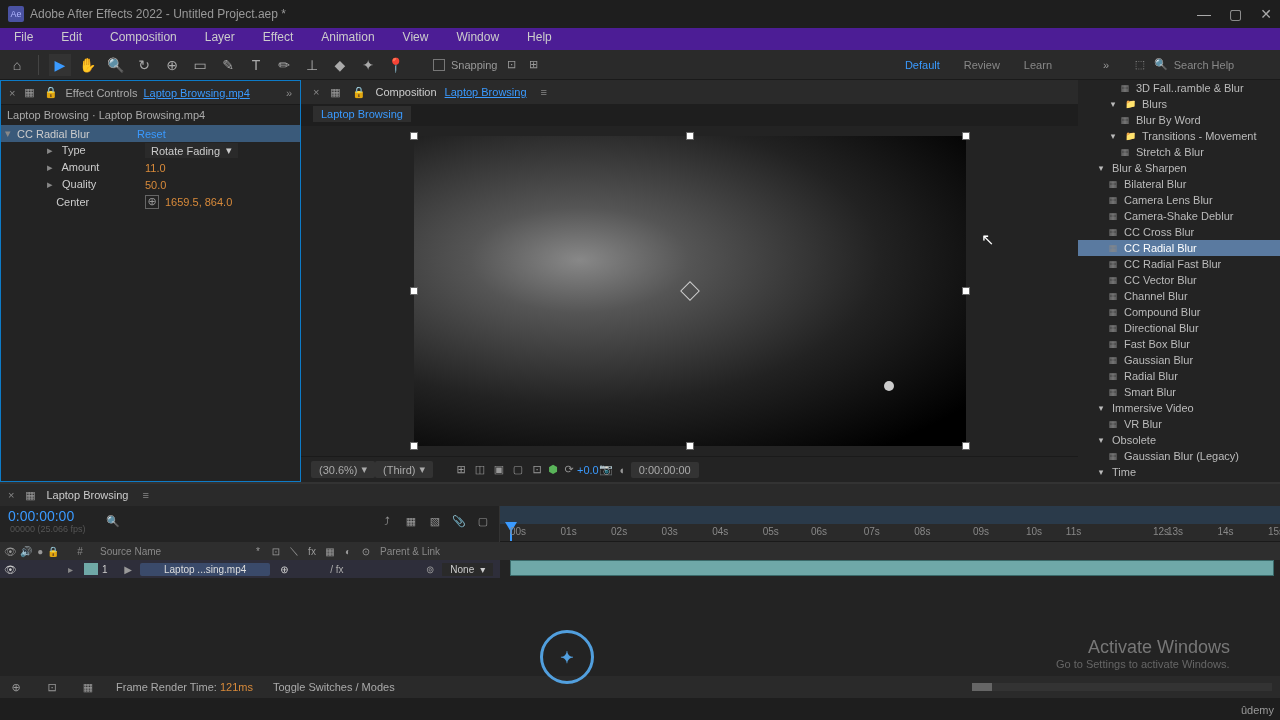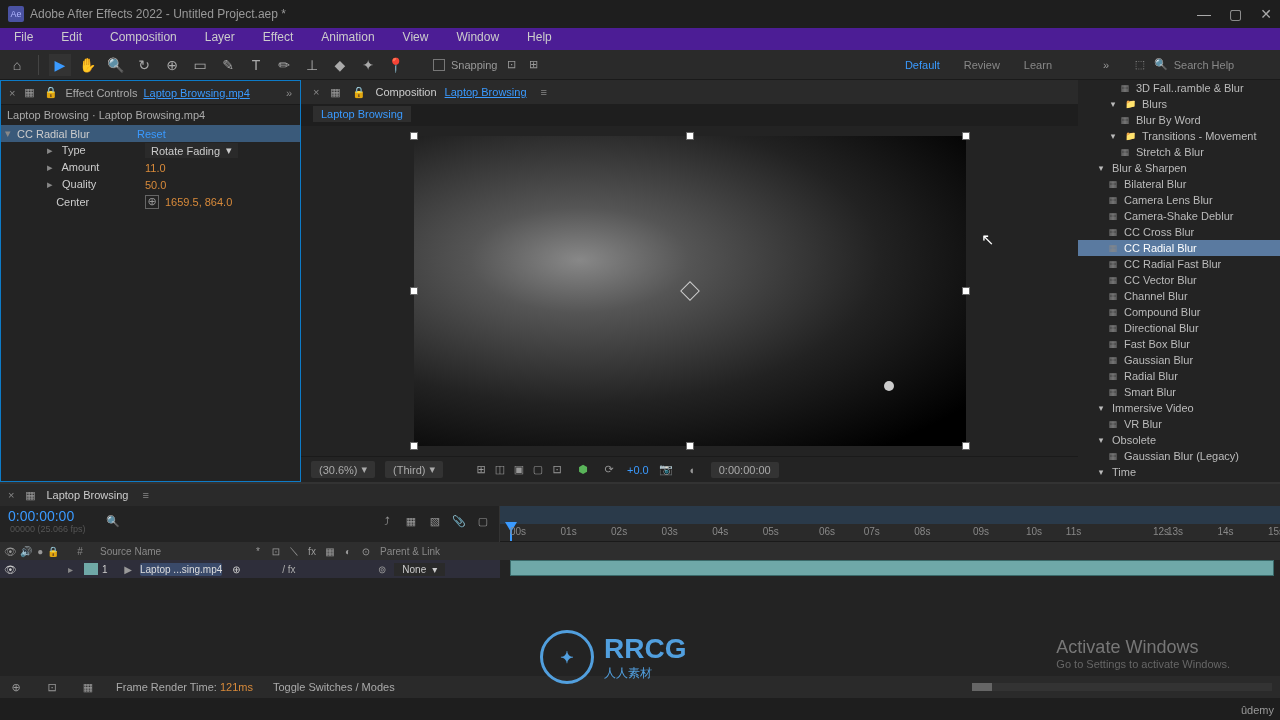--- a/index.html
+++ b/index.html
@@ -34,21 +34,21 @@
 .hot-value { color: #d88a3a; }
 .reset-link { color: #3a9aff; }
 .center-panel { flex: 1; background: #1e1e1e; display: flex; flex-direction: column; }
 .comp-tab { height: 24px; background: #2a2a2a; display: flex; align-items: center; padding: 0 12px; gap: 8px; }
 .comp-breadcrumb { height: 22px; padding: 4px 12px; }
 .comp-breadcrumb span { color: #3a9aff; background: #2e2e2e; padding: 2px 8px; }
 .viewer { flex: 1; background: #232323; display: flex; align-items: center; justify-content: center; position: relative; }
 .viewer-content { width: 552px; height: 310px; background: radial-gradient(ellipse at 30% 40%, #888 0%, #555 20%, #222 55%, #000 90%); position: relative; }
 .bbox-handle { width: 8px; height: 8px; background: #fff; border: 1px solid #666; position: absolute; }
 .center-cross { position: absolute; left: 50%; top: 50%; width: 14px; height: 14px; transform: translate(-50%,-50%) rotate(45deg); border: 1px solid #ccc; }
-.viewer-controls { height: 26px; background: #232323; display: flex; align-items: center; padding: 0 10px; gap: 10px; color: #aaa; border-top:1px solid #1a1a1a;}
+.viewer-controls { height: 26px; background: #232323; display: flex; align-items: center; padding: 0 10px; color: #aaa; border-top:1px solid #1a1a1a;}
 .vc-select { background: #333; padding: 2px 8px; border-radius: 2px; display: flex; align-items: center; gap: 4px; }
 .right-panel { width: 202px; background: #232323; overflow-y: hidden; }
 .tree-row { display: flex; align-items: center; height: 16px; padding: 0 4px; color: #bbb; font-size: 11px;}
 .tree-row.selected { background: #5a7aa0; color: #fff; }
 .tree-indent-1 { padding-left: 16px; }
 .tree-indent-2 { padding-left: 28px; }
 .tree-indent-3 { padding-left: 40px; }
 .tree-icon { width: 14px; height: 12px; margin-right: 4px; display:inline-flex; align-items:center; justify-content:center; font-size:9px;}
 .folder-icon { color: #c7a65b; }
 .fx-icon { color: #888; }
@@ -58,28 +58,28 @@
 .tl-left { width: 500px; background: #232323; border-right: 1px solid #333; display: flex; flex-direction: column;}
 .tl-time { color: #3a9aff; font-size: 14px; padding: 4px 8px; }
 .tl-ruler { flex: 1; background: #2a2a2a; position: relative; height: 18px; border-bottom:1px solid #1a1a1a;}
 .tl-tick { position: absolute; color: #888; font-size: 10px; top: 2px; }
 .tl-playhead { position: absolute; left: 10px; top: 0; width: 2px; height: 100%; background: #3a9aff; }
 .tl-playhead::before { content: ''; position: absolute; top: -2px; left: -5px; width: 12px; height: 10px; background: #3a9aff; clip-path: polygon(0 0, 100% 0, 50% 100%); }
 .tl-columns { height: 18px; background: #2e2e2e; display: flex; align-items: center; font-size: 10px; color: #888;}
 .tl-body { flex: 1; display: flex; }
 .tl-layers-left { width: 500px; background: #232323; }
 .tl-layer-row { height: 18px; display: flex; align-items: center; background: #2e2e3a; padding: 0 4px; gap: 4px; font-size:10px;}
-.layer-name-box { background: #3a4a6a; padding: 1px 0; border-radius: 2px; color: #ddd;}
+.layer-name-box { background: #3a4a6a; padding: 1px 24px; border-radius: 2px; color: #ddd;}
 .tl-track-area { flex: 1; background: #232323; position: relative; }
 .layer-bar { position: absolute; top: 0; left: 10px; right: 6px; height: 16px; background: #6fa8a8; border: 1px solid #3a6a6a; }
 .statusbar { height: 22px; background: #2a2a2a; display: flex; align-items: center; padding: 0 8px; gap: 20px; color: #aaa; font-size: 11px;}
 .watermark { position: absolute; left: 540px; top: 630px; display: flex; align-items: center; gap: 10px; color: #5ab5ff; font-size: 28px; font-weight: bold; opacity: 0.85; pointer-events:none;}
 .wm-circle { width: 54px; height: 54px; border: 3px solid #5ab5ff; border-radius: 50%; display:flex; align-items:center; justify-content:center; font-size:16px;}
 .activate { position: absolute; right: 50px; bottom: 50px; color: #666; text-align: left; }
-.activate .h { font-size: 18px; color: #777; }
+.activate .h { font-size: 18px; color: #777; margin-left: 32px; }
 .udemy-tag { position: absolute; right: 6px; bottom: 4px; color: #999; font-size: 11px;}
 .checkbox-empty { width:12px; height:12px; border:1px solid #777; display:inline-block;}
 .tool-btn-group { display:flex; gap:3px; margin-left:20px;}
 .mini-icon { width:16px; height:16px; display:flex; align-items:center; justify-content:center; color:#999;}
 .timecode-box{ background:#333; padding:2px 8px; border-radius:2px;}
 </style>
 </head>
 <body>
 
 <div class="titlebar">
@@ -365,21 +365,21 @@
     <div style="flex:1; display:flex; flex-direction:column;">
       <div style="height:18px; background:#2a3a4a; position:relative;"></div>
       <div class="tl-ruler" id="ruler">
         <div class="tl-playhead"></div>
       <span class="tl-tick" style="left: 10px;">00s</span>
           <span class="tl-tick" style="left: 60.5333px;">01s</span>
           <span class="tl-tick" style="left: 111.067px;">02s</span>
           <span class="tl-tick" style="left: 161.6px;">03s</span>
           <span class="tl-tick" style="left: 212.133px;">04s</span>
           <span class="tl-tick" style="left: 262.667px;">05s</span>
-          <span class="tl-tick" style="left: 319px;">06s</span>
+          <span class="tl-tick" style="left: 311px;">06s</span>
           <span class="tl-tick" style="left: 363.733px;">07s</span>
           <span class="tl-tick" style="left: 414.267px;">08s</span>
           <span class="tl-tick" style="left: 473px;">09s</span>
           <span class="tl-tick" style="left: 526px;">10s</span>
           <span class="tl-tick" style="left: 565.867px;">11s</span>
           <span class="tl-tick" style="left: 633px; margin-left: 20px;">12s</span>
           <span class="tl-tick" style="left: 666.933px;">13s</span>
           <span class="tl-tick" style="left: 717.467px;">14s</span>
           <span class="tl-tick" style="left: 768px;">15s</span>
         </div>
@@ -437,22 +437,18 @@
     <span><span>Frame Render Time:</span> <span style="color:#d88a3a">121ms</span></span>
     <span>Toggle Switches / Modes</span>
     <div style="margin-left:auto; width:300px; height:8px; background:#333; position:relative">
       <div style="position:absolute;left:0;width:20px;height:8px;background:#666"></div>
     </div>
   </div>
 </div>
 
 <div class="watermark">
   <div class="wm-circle">✦</div>
-  <div>
-    <div>RRCG</div>
-    <div style="font-size:12px;color:#5ab5ff;font-weight:normal">人人素材</div>
-  </div>
 </div>
 <div class="activate">
   <div class="h">Activate Windows</div>
   <div>Go to Settings to activate Windows.</div>
 </div>
 <div class="udemy-tag">ûdemy</div>
 
 </body></html>

